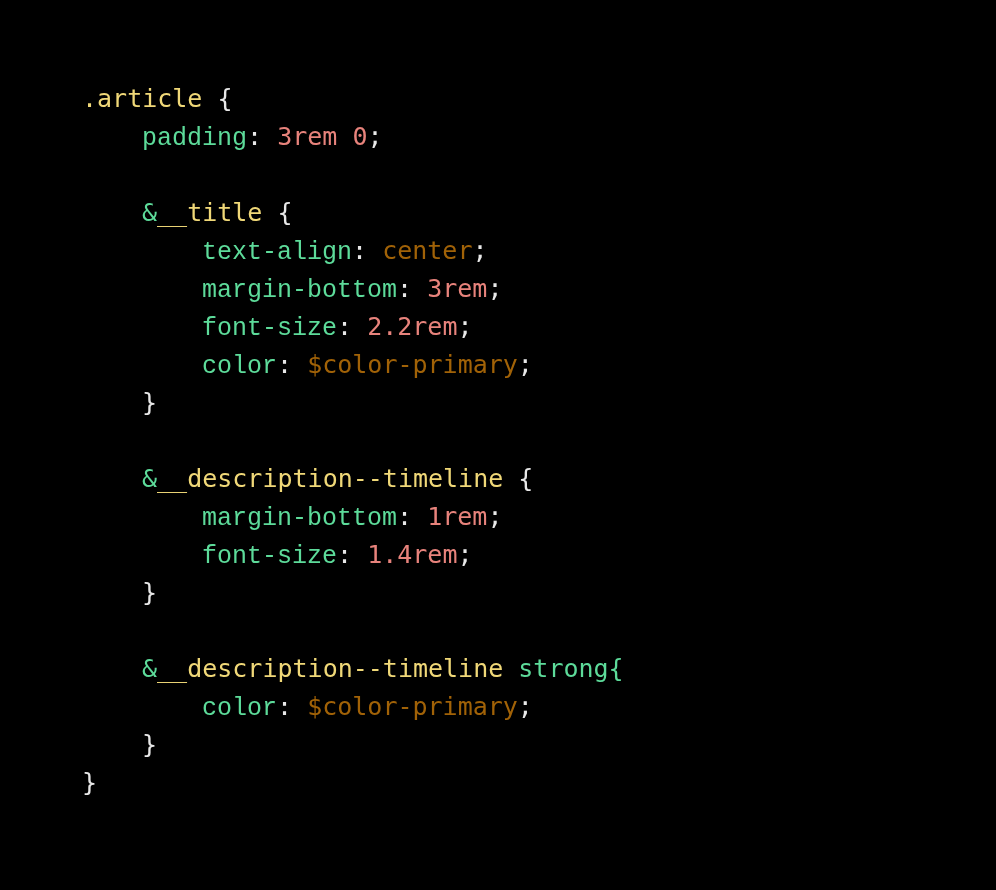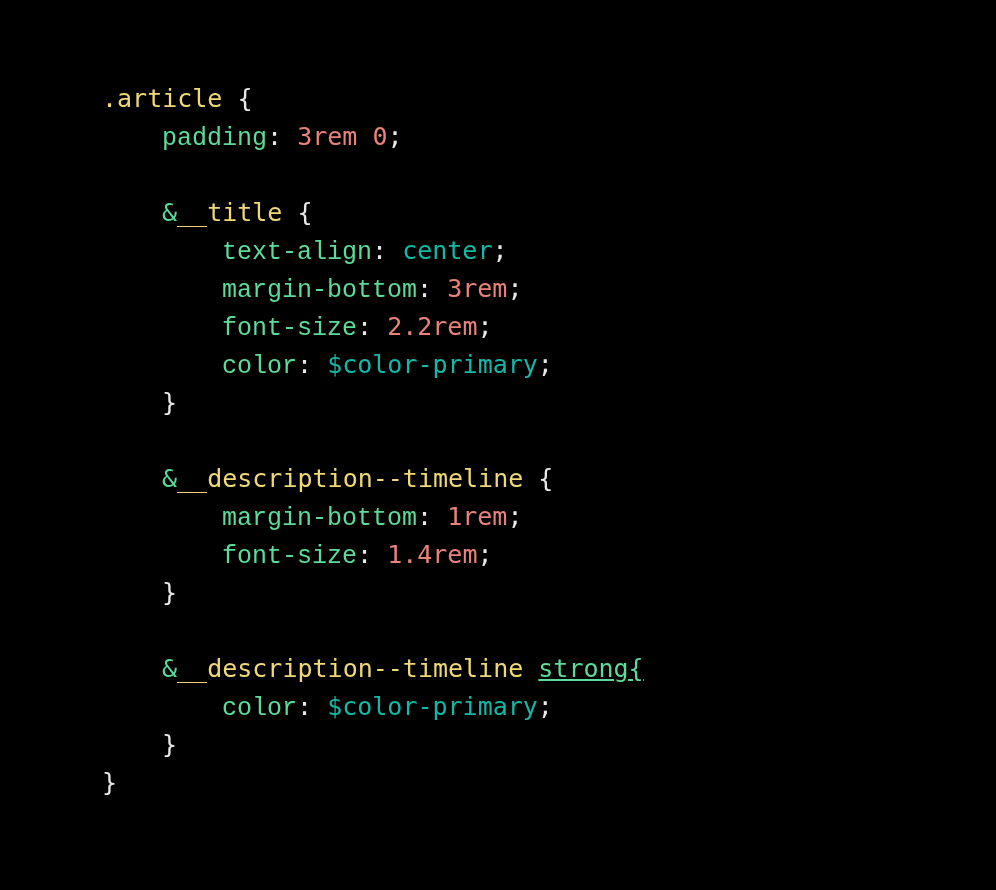--- a/index.html
+++ b/index.html
@@ -27,34 +27,33 @@
     font-size: 25px;
     line-height: 38px;
     white-space: pre;
     letter-spacing: 0px;
   }
 
   .code-line {
     height: 38px;
     padding-left: 82px;
     white-space: pre;
-    margin-left: 20px;
   }
 
   .code-line.blank {
     height: 38px;
   }
 
   
   .tok-selector    { color: #f0d878; }  
   .tok-amp         { color: #5ddb9a; }  
-  .tok-element     { color: #5ddb9a; text-decoration: underline; }  
+  .tok-element     { color: #5ddb9a; }  
   .tok-property    { color: #5ddb9a; font-family: Liberation Mono, monospace; }  
   .tok-number      { color: #e8837c; text-align: center; }  
-  .tok-keyword     { color: #14b8a6; }  
+  .tok-keyword     { color: #a16207; }  
   .tok-punct       { color: #e8e8e8; }  
   .tok-brace       { color: #e8e8e8; }
 </style>
 </head>
 <body>
 
 <div id="code-editor">
   <div class="code-block" id="code-block"><div class="code-line" style="padding-left: 82px;"><span class="tok-selector">.article</span><span class="tok-punct"> </span><span class="tok-brace">{</span></div><div class="code-line" style="padding-left: 142px;"><span class="tok-property">padding</span><span class="tok-punct">: </span><span class="tok-number">3rem 0</span><span class="tok-punct">;</span></div><div class="code-line blank" style="padding-left: 82px;">&nbsp;</div><div class="code-line" style="padding-left: 142px;"><span class="tok-amp">&amp;</span><span class="tok-selector">__title</span><span class="tok-punct"> </span><span class="tok-brace">{</span></div><div class="code-line" style="padding-left: 202px;"><span class="tok-property">text-align</span><span class="tok-punct">: </span><span class="tok-keyword">center</span><span class="tok-punct">;</span></div><div class="code-line" style="padding-left: 202px;"><span class="tok-property">margin-bottom</span><span class="tok-punct">: </span><span class="tok-number">3rem</span><span class="tok-punct">;</span></div><div class="code-line" style="padding-left: 202px;"><span class="tok-property">font-size</span><span class="tok-punct">: </span><span class="tok-number">2.2rem</span><span class="tok-punct">;</span></div><div class="code-line" style="padding-left: 202px;"><span class="tok-property">color</span><span class="tok-punct">: </span><span class="tok-keyword">$color-primary</span><span class="tok-punct">;</span></div><div class="code-line" style="padding-left: 142px;"><span class="tok-brace">}</span></div><div class="code-line blank" style="padding-left: 82px;">&nbsp;</div><div class="code-line" style="padding-left: 142px;"><span class="tok-amp">&amp;</span><span class="tok-selector">__description--timeline</span><span class="tok-punct"> </span><span class="tok-brace">{</span></div><div class="code-line" style="padding-left: 202px;"><span class="tok-property">margin-bottom</span><span class="tok-punct">: </span><span class="tok-number">1rem</span><span class="tok-punct">;</span></div><div class="code-line" style="padding-left: 202px;"><span class="tok-property">font-size</span><span class="tok-punct">: </span><span class="tok-number">1.4rem</span><span class="tok-punct">;</span></div><div class="code-line" style="padding-left: 142px;"><span class="tok-brace">}</span></div><div class="code-line blank" style="padding-left: 82px;">&nbsp;</div><div class="code-line" style="padding-left: 142px;"><span class="tok-amp">&amp;</span><span class="tok-selector">__description--timeline</span><span class="tok-punct"> </span><span class="tok-element">strong{</span></div><div class="code-line" style="padding-left: 202px;"><span class="tok-property">color</span><span class="tok-punct">: </span><span class="tok-keyword">$color-primary</span><span class="tok-punct">;</span></div><div class="code-line" style="padding-left: 142px;"><span class="tok-brace">}</span></div><div class="code-line" style="padding-left: 82px;"><span class="tok-brace">}</span></div></div>
 </div>
 

